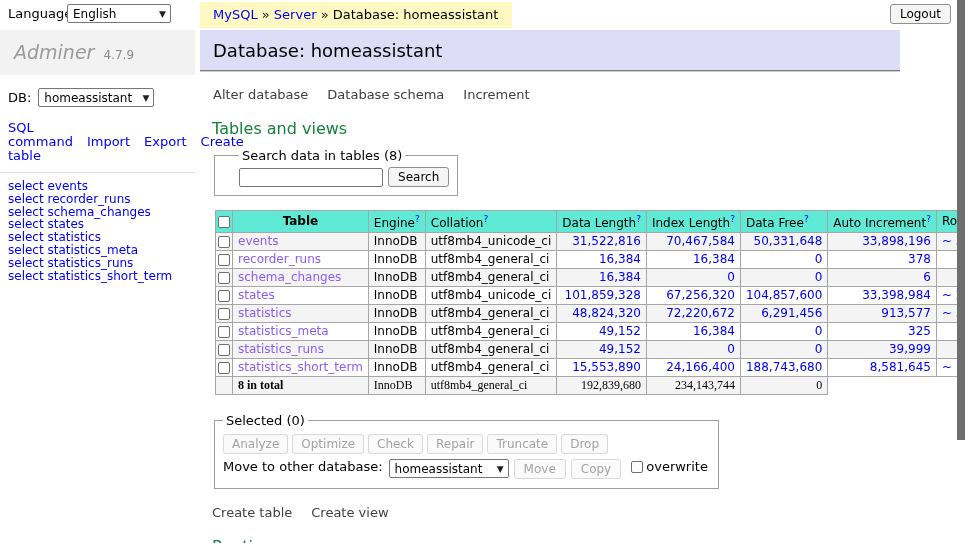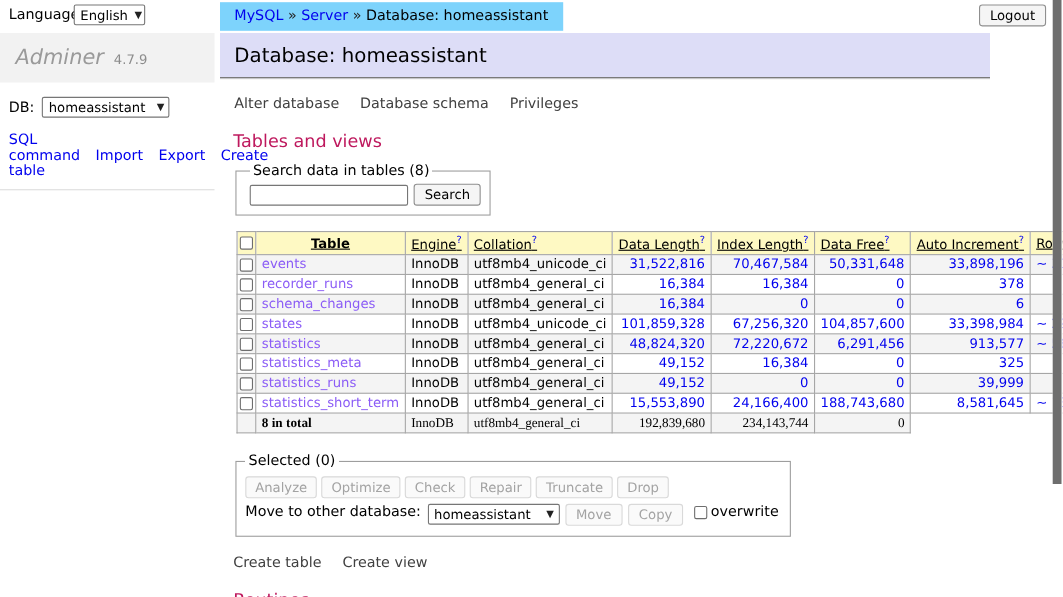--- a/index.html
+++ b/index.html
@@ -7,21 +7,21 @@
     font-family: "DejaVu Sans", "Liberation Sans", sans-serif; color: #000; }
   a { text-decoration: none; cursor: pointer; }
 
   
   #lang-row { position: absolute; left: 0; top: 0; height: 28px; font-size: 13px; }
   #lang-row .lbl { position: absolute; left: 8px; top: 6px; }
   .fake-select { display: inline-flex; align-items: center; justify-content: space-between;
     border: 1px solid #767676; border-radius: 2px; background: #fff; height: 19px;
     font-size: 12px; padding: 0 4px 0 5px; cursor: default; }
   .fake-select .caret { font-size: 9px; color: #222; margin-left: 6px; }
-  #language-select { position: absolute; left: 67px; top: 4px; width: 65px; }
+  #language-select { position: absolute; left: 67px; top: 4px; width: 104px; }
   #logout-btn { position: absolute; right: 15px; top: 4px; }
   button, .btn { font-family: "DejaVu Sans", "Liberation Sans", sans-serif;
     font-size: 12px; background: #f5f5f5; border: 1px solid #8f8f8f; border-radius: 3px;
     padding: 2px 9px; color: #000; cursor: pointer; }
   .btn-disabled { color: #a3a3a3; border-color: #d9d9d9; background: #fafafa; cursor: default; }
 
   
   #sidebar { position: absolute; left: 0; top: 30px; width: 195px; }
   #brand { background: #f2f2f2; padding: 11px 0 12px 14px; }
   #brand .app { font-style: italic; font-size: 19px; color: #9a9a9a; }
@@ -29,43 +29,43 @@
   #db-row { padding: 13px 0 0 8px; font-size: 13px; }
   #db-select { width: 116px; margin-left: 7px; }
   #side-actions { padding: 14px 8px 0 8px; font-size: 13px; line-height: 14px; width: 190px; }
   #side-actions a { color: #0000ee; margin-right: 14px; }
   #side-sep { border: none; border-top: 1px solid #ddd; margin: 9px 0 7px 0; width: 195px; }
   #table-links { padding-left: 8px; font-size: 12px; line-height: 12.8px; }
   #table-links a { display: block; color: #0000ee; }
 
   
   #content { margin-left: 200px; width: 700px; }
-  #breadcrumb { display: inline-block; background: #7dd3fc; font-size: 13px;
+  #breadcrumb { display: inline-block; background: #fef9c3; font-size: 13px;
     padding: 5px 14px 6px 13px; margin-top: 2px; }
   #breadcrumb a { color: #0000ee; }
   #breadcrumb .sep { color: #222; }
   h2#page-title { background: #ddddf7; font-weight: normal; font-size: 18px;
     padding: 10px 13px 9px 13px; margin-top: 2px;
     border-bottom: 1px solid #7a7a7a; box-shadow: 0 1px 0 #cfcfcf; }
   .link-row { margin: 16px 0 0 13px; font-size: 13px; }
   .link-row a { color: #404040; margin-right: 19px; }
-  h3.section { font-weight: normal; font-size: 16px; margin: 17px 0 0 12px; color: #be185d; }
-
-  fieldset { border: 1px solid #9e9e9e; margin: 10px 0 0 14px; padding: 3px 8px 8px 12px;
+  h3.section { font-weight: normal; font-size: 16px; margin: 17px 0 0 12px; color: #15803d; }
+
+  fieldset { border: 1px solid #9e9e9e; margin: 10px 0 0 14px; padding: 3px 8px 8px 24px;
     width: max-content; }
   legend { font-size: 13px; padding: 0 3px; }
   #search-input { width: 144px; height: 19px; border: 1px solid #767676; border-radius: 2px;
     font-size: 12px; padding: 0 4px; font-family: "DejaVu Sans", sans-serif; }
 
   
   table { border-collapse: collapse; table-layout: fixed; margin: 14px 0 0 15px;
     font-size: 12px; }
   th, td { border: 1px solid #a6a6a6; padding: 2px 5px; height: 18px; line-height: 13px;
     overflow: hidden; white-space: nowrap; }
-  th { background: #fef9c3; font-weight: normal; text-align: left; text-decoration: underline; }
+  th { background: #5eead4; font-weight: normal; text-align: left; }
   th.tname { font-weight: bold; text-align: center; }
   th sup a, th .q { color: #0000ee; font-size: 9px; vertical-align: super; }
   tr.stripe td { background: #f4f4f4; }
   td.cbc, th.cbc { text-align: center; padding: 2px 2px; }
   .cb { display: inline-block; width: 12px; height: 12px; border: 1px solid #6e6e6e;
     border-radius: 2px; background: #fff; vertical-align: middle; cursor: pointer; }
   td.name a { color: #8b5cf6; font-weight: normal; }
   td.num { text-align: right; }
   td.num a { color: #0000ee; }
   td.plain { color: #000; }
@@ -104,28 +104,38 @@
     <span class="ver">4.7.9</span>
   </div>
   <div id="db-row">
     <span>DB:</span><span id="db-select" class="fake-select">
       <span>homeassistant</span>
       <span class="caret">▼</span>
     </span>
   </div>
   <p id="side-actions"><a>SQL command</a><a>Import</a><a>Export</a><a>Create table</a></p>
   <hr id="side-sep">
+  <div id="table-links">
+      <a>select events</a>
+      <a>select recorder_runs</a>
+      <a>select schema_changes</a>
+      <a>select states</a>
+      <a>select statistics</a>
+      <a>select statistics_meta</a>
+      <a>select statistics_runs</a>
+      <a>select statistics_short_term</a>
+    </div>
 </div>
 
 <div id="content">
   <div id="breadcrumb"><a>MySQL</a><span class="sep"> » </span><a>Server</a><span class="sep"> » </span><span>Database: homeassistant</span></div>
 
   <h2 id="page-title">Database: homeassistant</h2>
 
-  <div class="link-row" id="top-links"><a>Alter database</a><a>Database schema</a><a>Privileges</a></div>
+  <div class="link-row" id="top-links"><a>Alter database</a><a>Database schema</a><a>Increment</a></div>
 
   <h3 class="section">Tables and views</h3>
 
   <fieldset id="search-fieldset">
     <legend>Search data in tables (8)</legend>
     <input id="search-input" type="text" value="" style="">
     <button id="search-btn">Search</button>
   </fieldset>
 
   <table id="tables-table">

